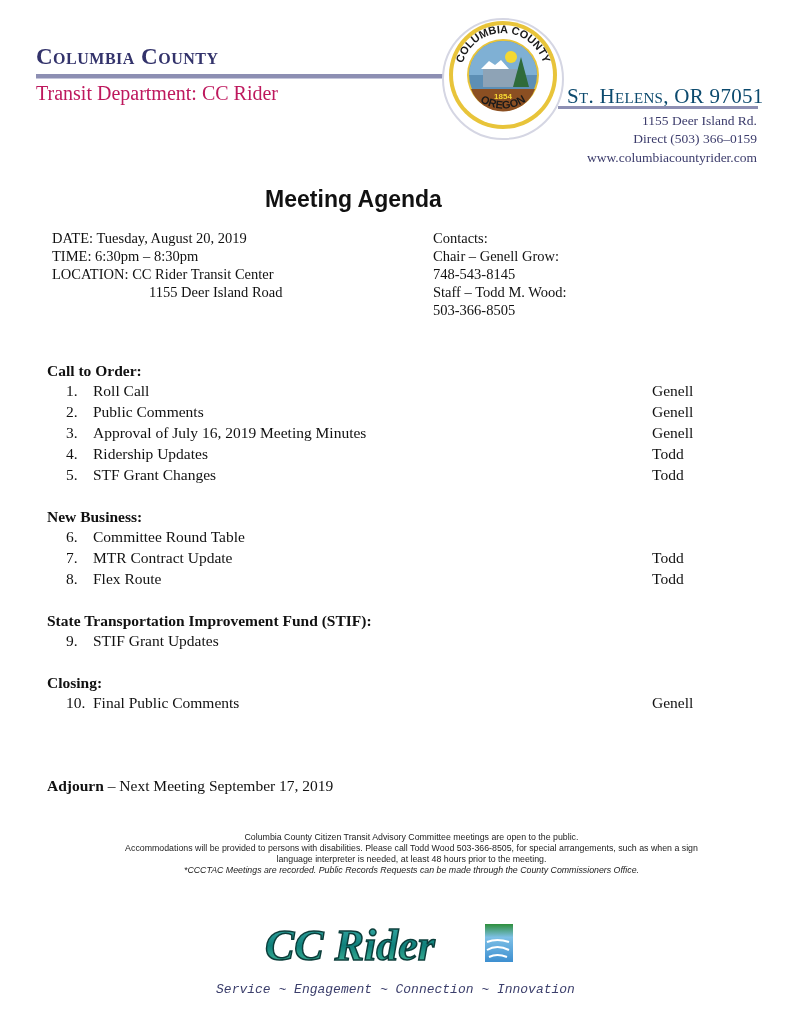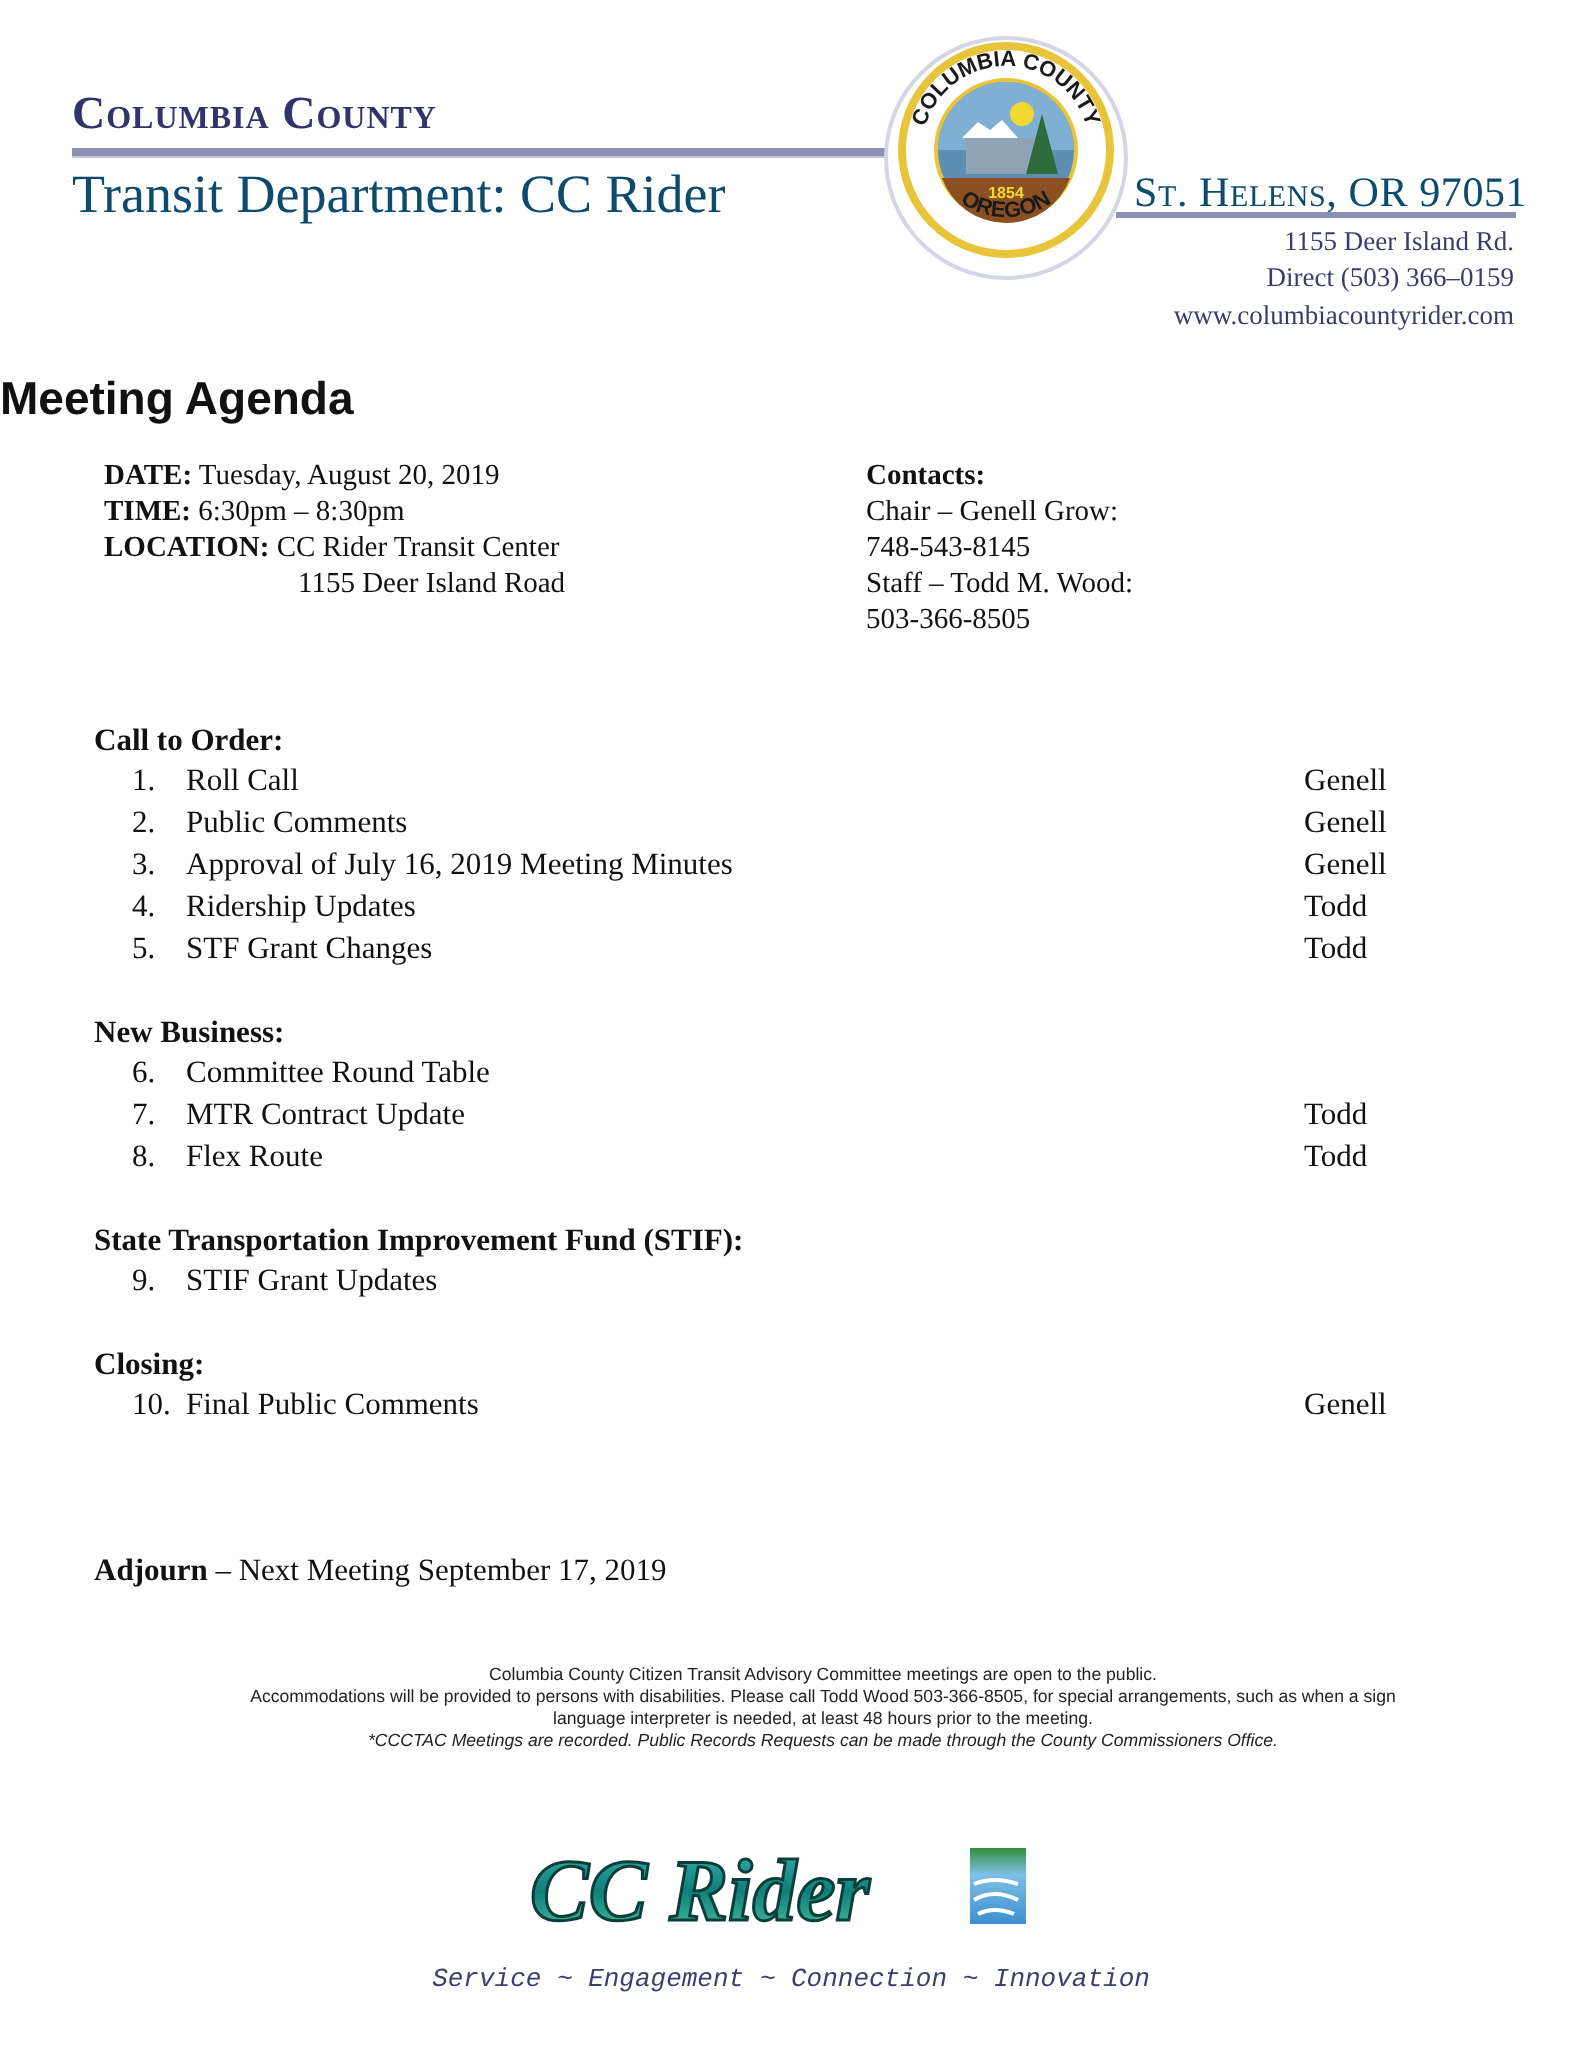--- a/index.html
+++ b/index.html
@@ -1,38 +1,38 @@
 <!DOCTYPE html>
 <html><head>
 <meta charset="utf-8">
 <style>
   html, body { margin: 0; padding: 0; background: #ffffff; }
   body { width: 791px; height: 1024px; position: relative; overflow: hidden; font-family: "Liberation Serif", serif; color: #111; }
   .abs { position: absolute; }
 
   
   .org-name { left: 36px; top: 44px; font-family: "Liberation Serif", serif; font-size: 23px; color: #33336b; font-variant: small-caps; letter-spacing: 0.5px; font-weight: bold; }
-  .dept-name { left: 36px; top: 82px; font-size: 27px; color: #0c4a6e; }
+  .dept-name { left: 36px; top: 82px; font-size: 20px; color: #be185d; }
   .rule-top { left: 36px; top: 74px; width: 408px; height: 4px; background: #8d8fb3; border-bottom: 1px solid #c5c6db; }
 
   
   .seal { left: 441px; top: 17px; width: 124px; height: 124px; }
 
   
   .city { left: 567px; top: 84px; font-size: 21px; color: #0c4a6e; font-variant: small-caps; letter-spacing: 0.3px; }
   .rule-right { left: 558px; top: 106px; width: 200px; height: 3px; background: #8d8fb3; }
   .addr-line { right: 34px; font-size: 13.5px; color: #3b3b6b; text-align: right; }
   .addr1 { top: 113px; }
   .addr2 { top: 131px; }
   .addr3 { top: 150px; }
 
-  .title { left: 0; width: 707px; top: 186px; font-family: "Liberation Sans", sans-serif; font-weight: bold; font-size: 23px; }
+  .title { left: 0; width: 707px; top: 186px; text-align: center; font-family: "Liberation Sans", sans-serif; font-weight: bold; font-size: 23px; }
 
   .meta { font-size: 14.5px; line-height: 18px; }
-  .meta b { font-weight: bold; }
+  .meta b { font-weight: normal; }
   .meta-block { left: 52px; top: 229px; }
   .indent-addr { padding-left: 97px; }
 
   .contacts { left: 433px; top: 229px; }
   .contacts .row { display: flex; flex-direction: column; }
   .contacts .row span.label { width: 194px; display: inline-block; }
 
   .section-head { left: 47px; font-weight: bold; font-size: 15.5px; }
   .item { left: 66px; font-size: 15.5px; width: 640px; display: flex; }
   .item .num { width: 27px; }

